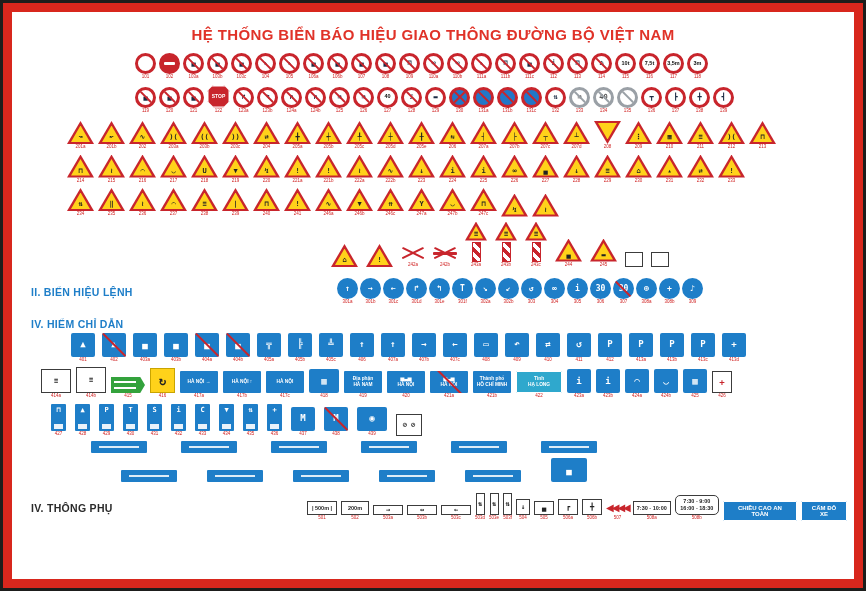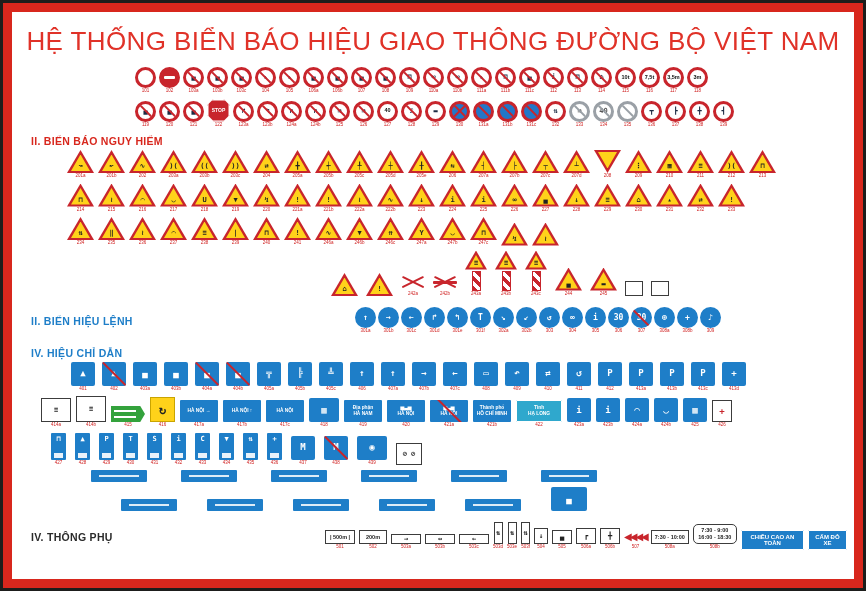--- a/index.html
+++ b/index.html
@@ -1,24 +1,24 @@
 <!DOCTYPE html>
 <html><head>
 <meta charset="utf-8">
 <style>
   html,body{margin:0;padding:0;background:#fff;}
   .poster{position:relative;width:866px;height:591px;box-sizing:border-box;
     border:3px solid #1d1d1b;background:#fff;
     box-shadow:inset 0 0 0 9px #d8271d;
     padding:17px 16px 8px;overflow:hidden;
     font-family:"Liberation Sans",sans-serif;}
-  .title{color:#e03228;font-weight:normal;font-size:26px;text-align:center;
+  .title{color:#e03228;font-weight:bold;font-size:15px;text-align:center;
     letter-spacing:.4px;margin:6px 0 10px;}
   .sec{margin:8px 0 0 12px;}
-  .sec.inline{display:flex;align-items:center;gap:24px;}
+  .sec.inline{display:flex;align-items:center;gap:6px;}
   .sec.inline .shead{flex:none;width:150px;}
   .sec.inline .rows{flex:1;}
   .shead{font-weight:bold;font-size:10.5px;letter-spacing:.3px;}
   .shead.red{color:#d8271d;} .shead.blue{color:#1e7ec8;} .shead.dark{color:#2a2a2a;}
   .row{display:flex;align-items:flex-end;gap:3px;margin:3px 0 5px;}
   .sign{display:flex;flex-direction:column;align-items:center;gap:1px;}
   .sid{font-size:4.5px;color:#cf1f1f;line-height:1;white-space:nowrap;}
   .g{font-family:"DejaVu Sans Mono","DejaVu Sans",monospace;font-weight:bold;
      font-size:7px;line-height:1;color:#1b2b44;}
   
@@ -421,21 +421,20 @@
             <div class="sign">
               <div class="circ">
                 <span class="g">┫</span>
               </div>
               <div class="sid">139</div>
             </div>
           </div>
         </div>
       </div>
       <div class="sec">
-        <div class="shead red">II. BIỂN BÁO NGUY HIỂM</div>
         <div class="rows">
           <div class="row" style="margin-left: 36px; gap: 4px;">
             <div class="sign">
               <div class="tri">
                 <div class="in">
                   <span class="g">↝</span>
                 </div>
               </div>
               <div class="sid">201a</div>
             </div>
@@ -1106,21 +1105,21 @@
             <div class="sign">
               <div class="mand">
                 <span class="g">♪</span>
               </div>
               <div class="sid">309</div>
             </div>
           </div>
         </div>
       </div>
       <div class="sec">
-        <div class="shead blue">IV. HIỆU CHỈ DẪN</div>
+        <div class="shead blue">IV. HIỂM CHỈ DẪN</div>
         <div class="rows">
           <div class="row" style="margin-left: 40px; gap: 7px;">
             <div class="sign">
               <div class="sq">
                 <span class="g">▲</span>
               </div>
               <div class="sid">401</div>
             </div>
             <div class="sign">
               <div class="sq">

